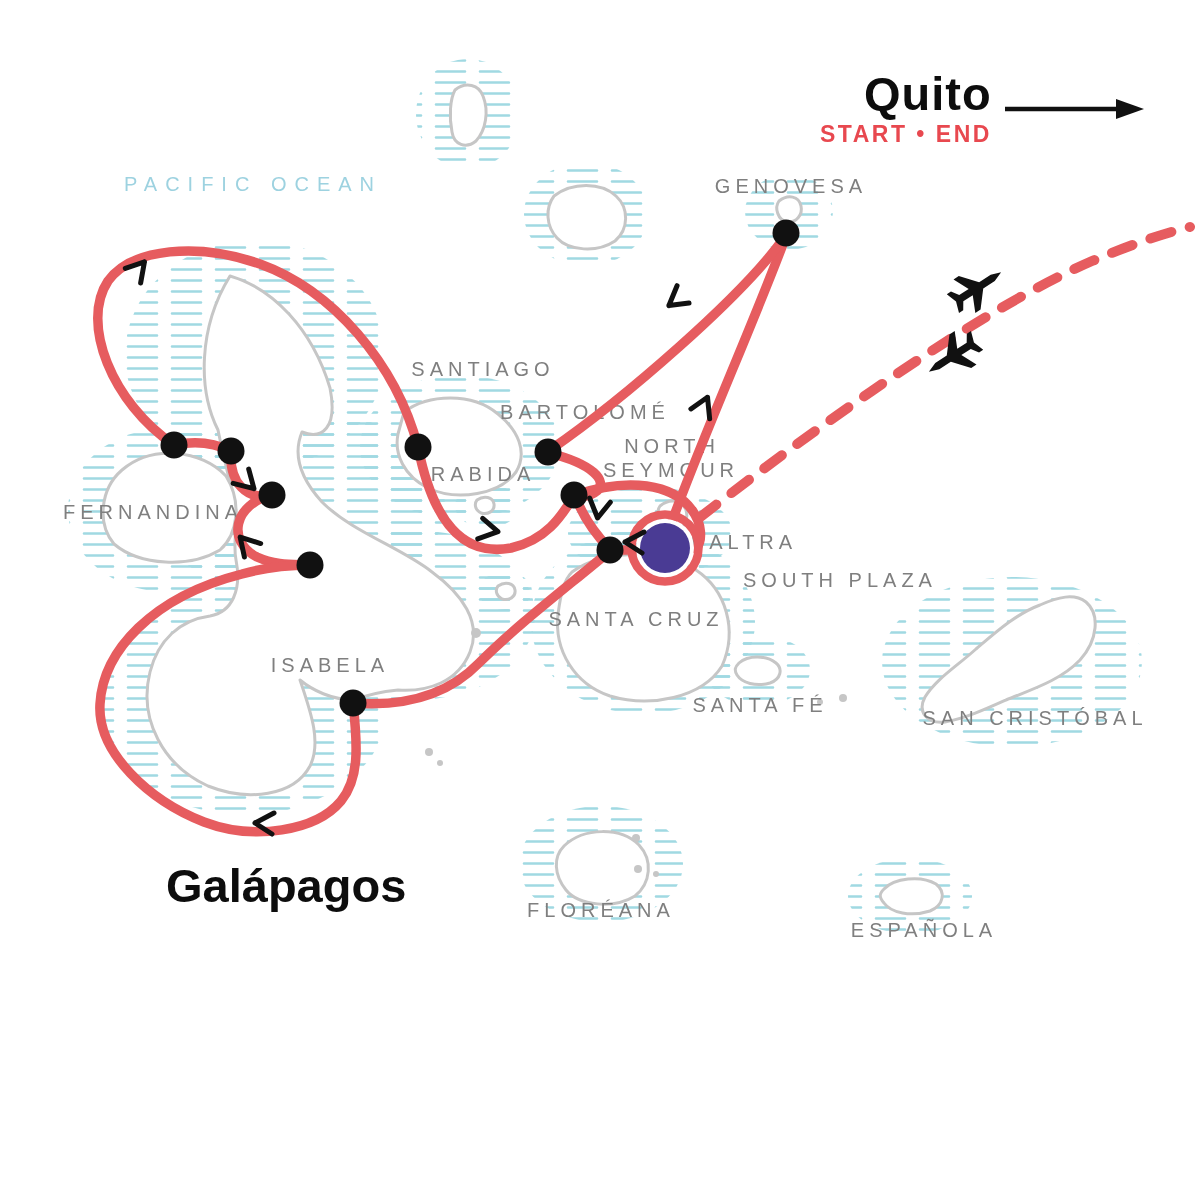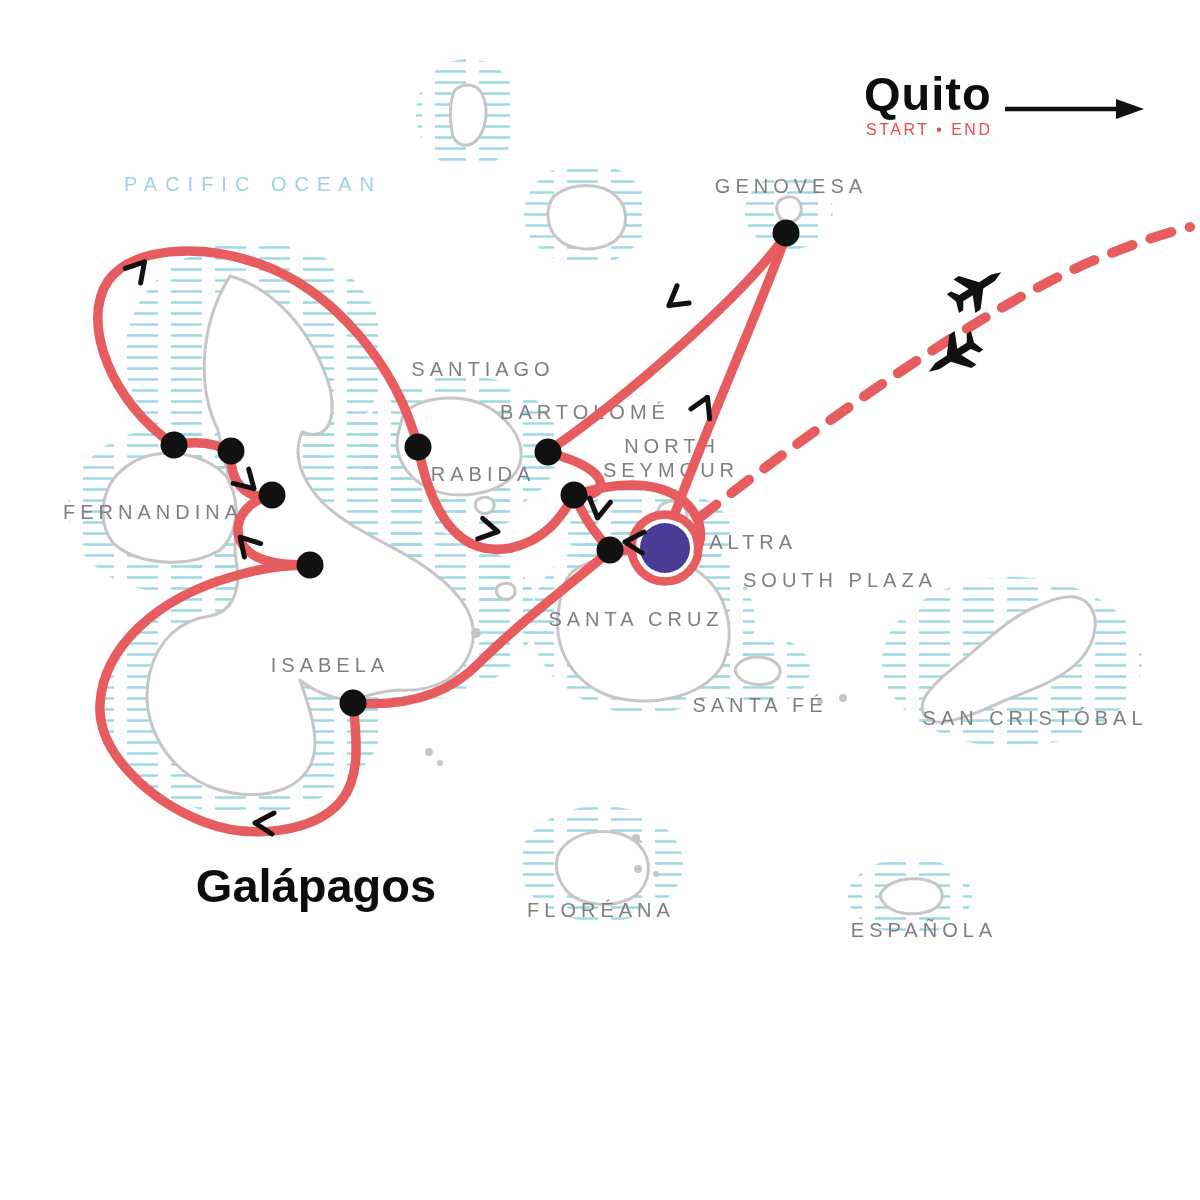--- a/index.html
+++ b/index.html
@@ -1,23 +1,23 @@
 <!DOCTYPE html>
 <html><head>
 <meta charset="utf-8">
 <style>
   html,body{margin:0;padding:0;background:#ffffff;}
   .stage{position:relative;width:1200px;height:1200px;overflow:hidden;background:#fff;
          font-family:"Liberation Sans",sans-serif;}
   #map{position:absolute;left:0;top:0;}
   .quito-title{position:absolute;left:864px;top:66px;font-size:47px;font-weight:bold;
                color:#0d0d0d;letter-spacing:1px;text-align:center;}
-  .start-end{position:absolute;left:866px;top:121px;font-size:16px;font-weight:normal;
+  .start-end{position:absolute;left:820px;top:121px;font-size:23px;font-weight:bold;
              letter-spacing:2.5px;color:#e8484f;}
-  .galapagos-title{position:absolute;left:166px;top:860px;width:300px;text-align:center;
+  .galapagos-title{position:absolute;left:166px;top:860px;width:300px;
                    font-size:47px;font-weight:bold;color:#0d0d0d;line-height:1.1;}
   .island-label{font-size:20px;letter-spacing:5px;fill:#7f7f7f;}
   .ocean-label{font-size:20px;letter-spacing:8px;fill:#9dd2e0;}
 </style>
 </head>
 <body>
 
 <div class="stage">
   <svg id="map" width="1200" height="1200" viewBox="0 0 1200 1200">
       <defs>

